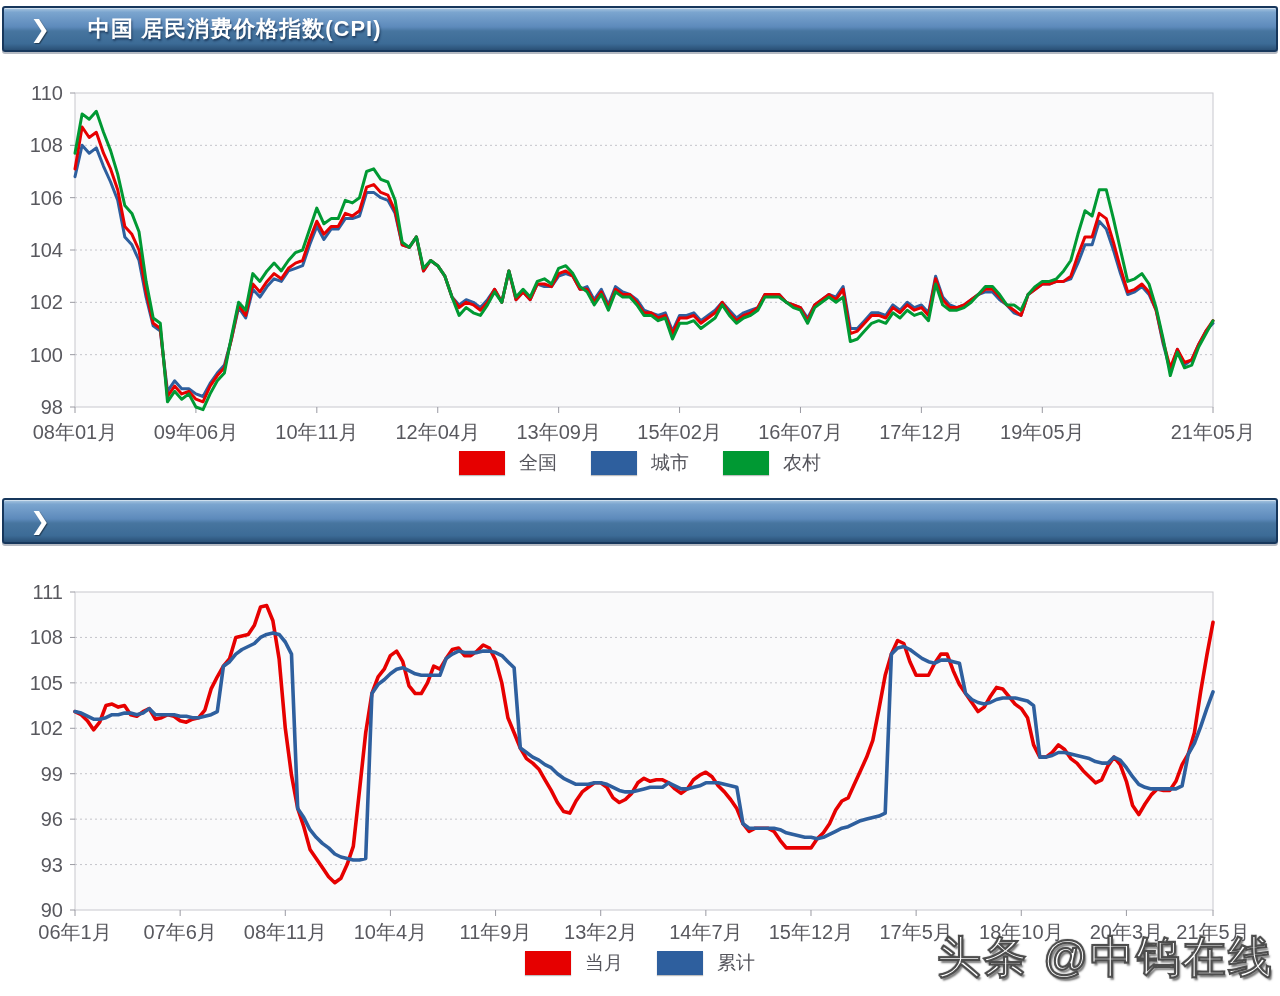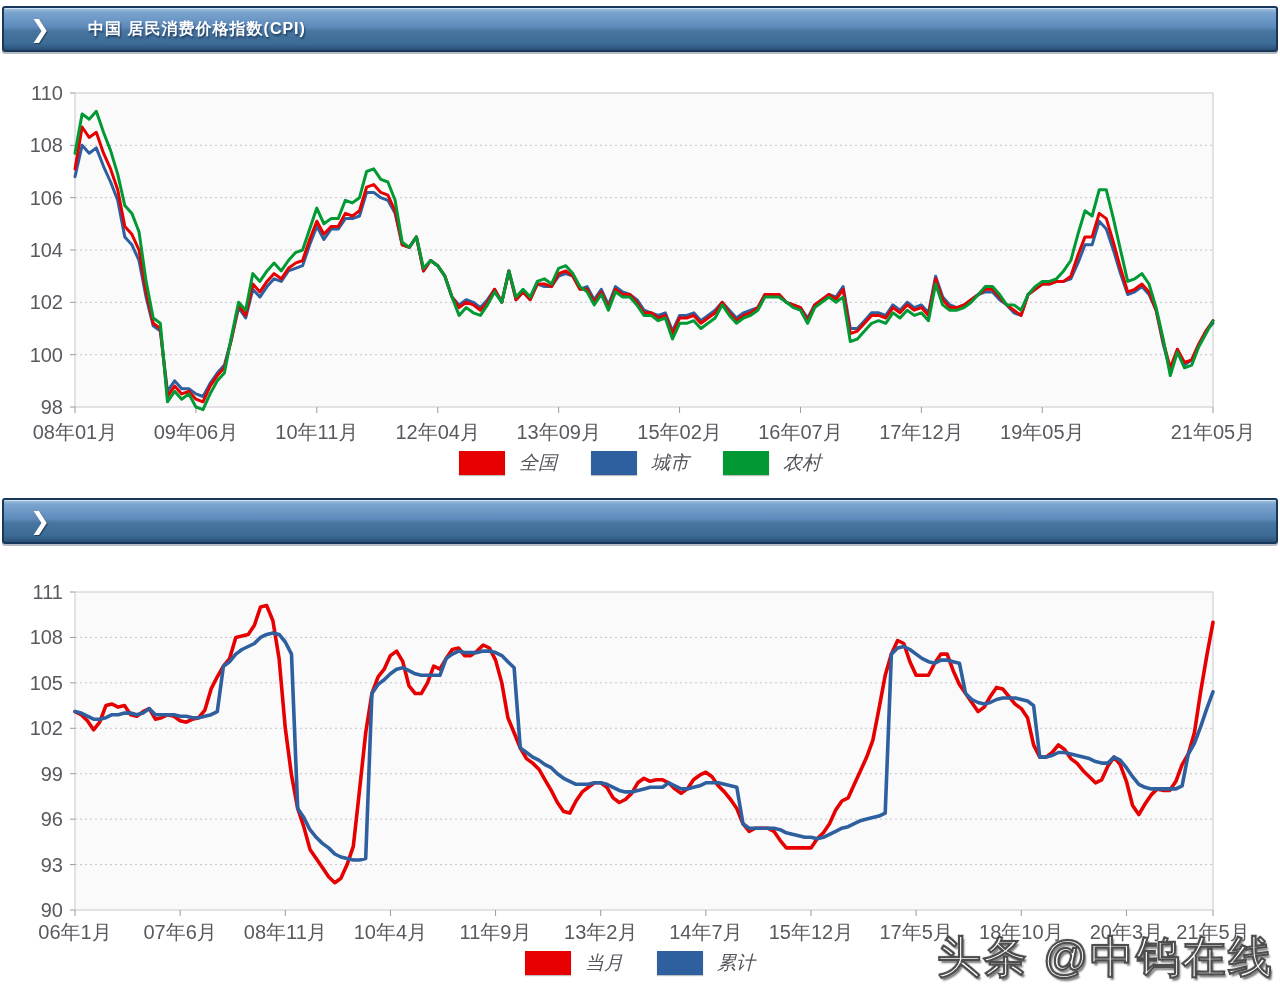--- a/index.html
+++ b/index.html
@@ -5,26 +5,26 @@
   html,body{margin:0;padding:0;background:#ffffff;}
   .page{position:relative;width:1280px;height:996px;background:#ffffff;overflow:hidden;
         font-family:"Liberation Sans","DejaVu Sans",sans-serif;}
   .panel-header{position:absolute;left:2px;right:2px;height:42px;
         border:2px solid #17375c;border-radius:3px;
         background:linear-gradient(180deg,#aac7e0 0%,#7ba5cf 10%,#5d8abb 45%,#47759f 55%,#3c6b96 85%,#2a5076 100%);
         box-shadow:inset 0 1px 0 rgba(255,255,255,.45), 0 2px 0 rgba(120,130,145,.55);
         display:flex;align-items:center;}
   .chev{color:#fff;font-size:24px;font-weight:700;margin:0 38px 0 26px;
         text-shadow:1px 1px 1px rgba(0,0,0,.45);line-height:1;}
-  .panel-title{margin:0;color:#fff;font-size:16px;font-weight:700;letter-spacing:1px;
+  .panel-title{margin:0;color:#fff;font-size:22px;font-weight:700;letter-spacing:1px;
         text-shadow:1px 2px 2px rgba(10,30,60,.6);}
   .chart{position:absolute;left:0;width:1280px;}
   .legend{position:absolute;left:0;width:1280px;display:flex;justify-content:center;
         align-items:center;gap:34px;}
-  .legend-item{display:flex;align-items:center;gap:14px;font-size:19px;color:#55555c;font-style:italic;}
+  .legend-item{display:flex;align-items:center;gap:14px;font-size:19px;color:#55555c;}
   .legend-swatch{display:inline-block;width:46px;height:24px;box-shadow:0 1px 1px rgba(0,0,0,.25);}
   .watermark{position:absolute;right:6px;top:928px;font-size:44px;font-weight:400;color:#fff;
         letter-spacing:2px;-webkit-text-stroke:2px #4d4d4d;
         text-shadow:2px 3px 2px rgba(70,70,70,.75),-1px -1px 1px rgba(70,70,70,.55),1px -1px 1px rgba(70,70,70,.45),-1px 1px 1px rgba(70,70,70,.45);
         white-space:nowrap;}
   svg text{font-family:"Liberation Sans","DejaVu Sans",sans-serif;}
 </style>
 </head>
 <body>
 

